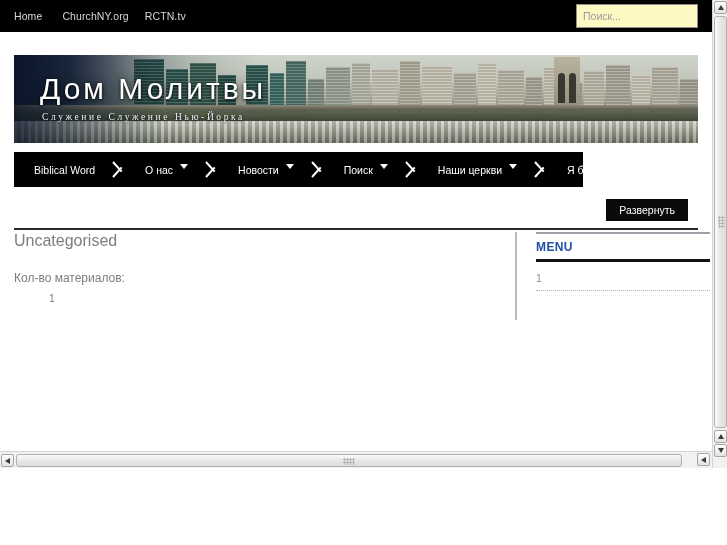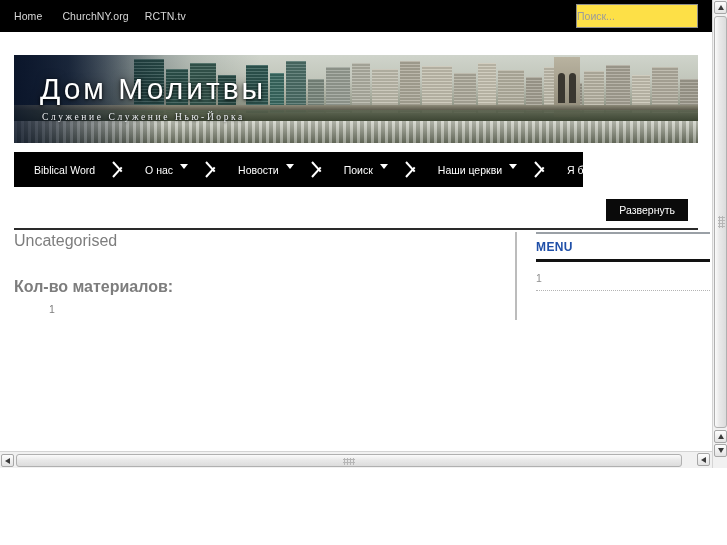--- a/index.html
+++ b/index.html
@@ -31,23 +31,23 @@
   #topnav a {
     color:#d8d8d8; font-size:10.5px; text-decoration:none;
     padding:0 16px 0 0; white-space:nowrap; letter-spacing:.1px;
   }
   #topnav a:first-child { padding-right:20px; }
   #search-wrap {
     position:absolute; right:14px; top:4px;
     width:122px; height:24px;
   }
   #search-input {
-    width:122px; height:24px; border:1px solid #8d8d8d; background:#fde047;
+    width:122px; height:24px; border:1px solid #8d8d8d; background:#fef9c3;
     font-family:"Liberation Sans", sans-serif; font-size:10.5px; color:#777;
-    padding:0 0; outline:none;
+    padding:0 6px; outline:none;
   }
   #search-input::placeholder { color:#9b9b9b; }
 
   
   #banner {
     position:absolute; left:14px; top:55px; width:684px; height:88px;
     overflow:hidden;
     background:#0d1b2e;
   }
   #banner .sky {
@@ -148,21 +148,21 @@
   }
   #hr-main {
     position:absolute; left:14px; top:220px; width:684px; height:0;
     border:0; border-top:2px solid #2a2a2a;
   }
 
   
   #content { position:absolute; left:0; top:232px; width:712px; }
   #col-left { position:absolute; left:14px; top:0; width:490px; }
   #cat-title { font-size:16px; color:#7d7d7d; }
-  #cat-count-label { font-size:16px; color:#7d7d7d; margin-top:28px;font-weight:bold; }
+  #cat-count-label { font-size:12px; color:#7d7d7d; margin-top:21px; }
   #cat-count-value { font-size:10.5px; color:#7d7d7d; margin-top:7px; padding-left:35px; }
 
   #col-divider {
     position:absolute; left:515px; top:0; width:2px; height:88px;
     background:#bcbcbc;
   }
 
   #col-right { position:absolute; left:536px; top:0; width:176px; }
   #menu-rule-top { height:2px; background:#9aa0a6; width:174px; }
   #menu-title {

